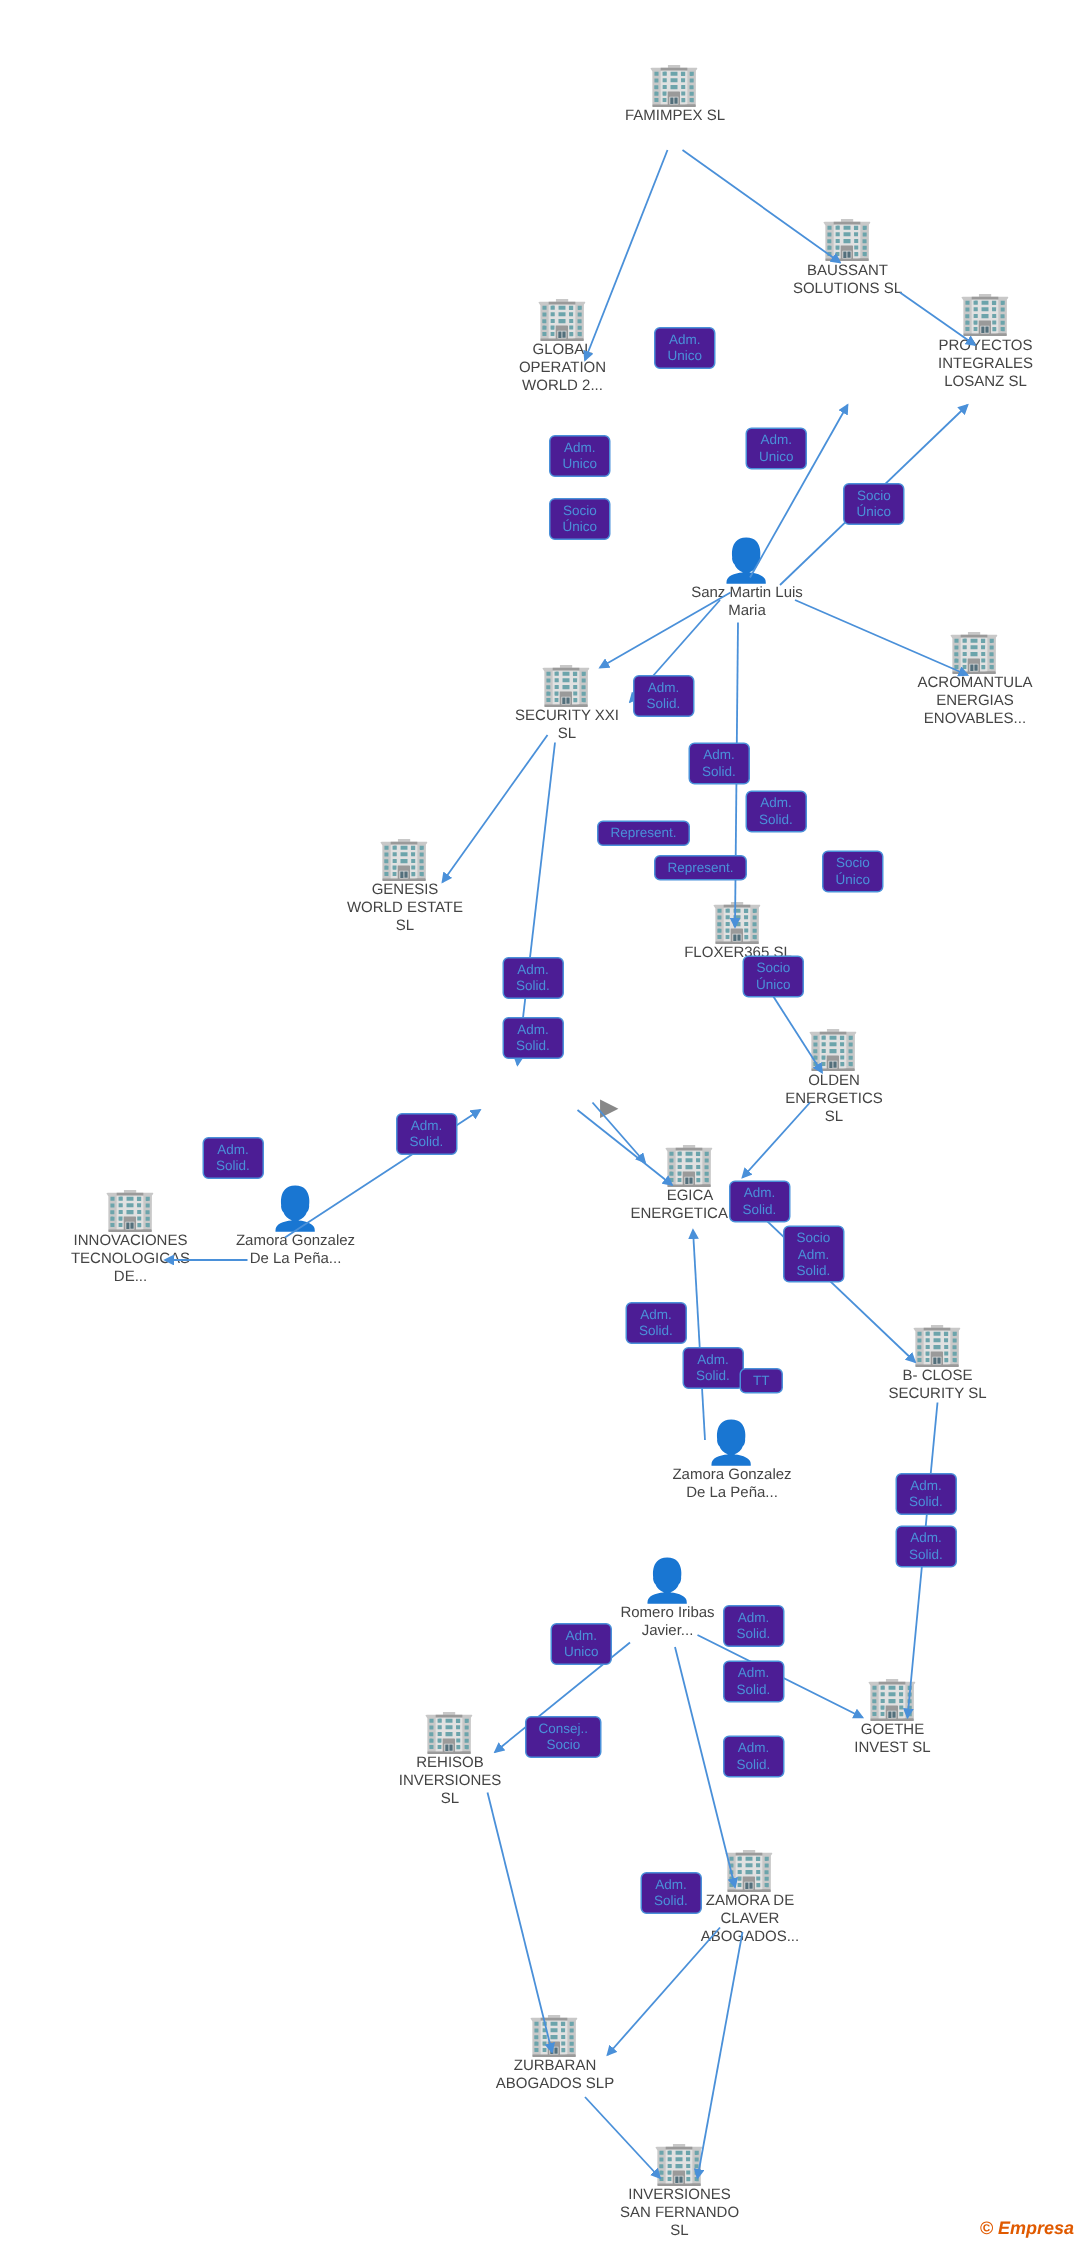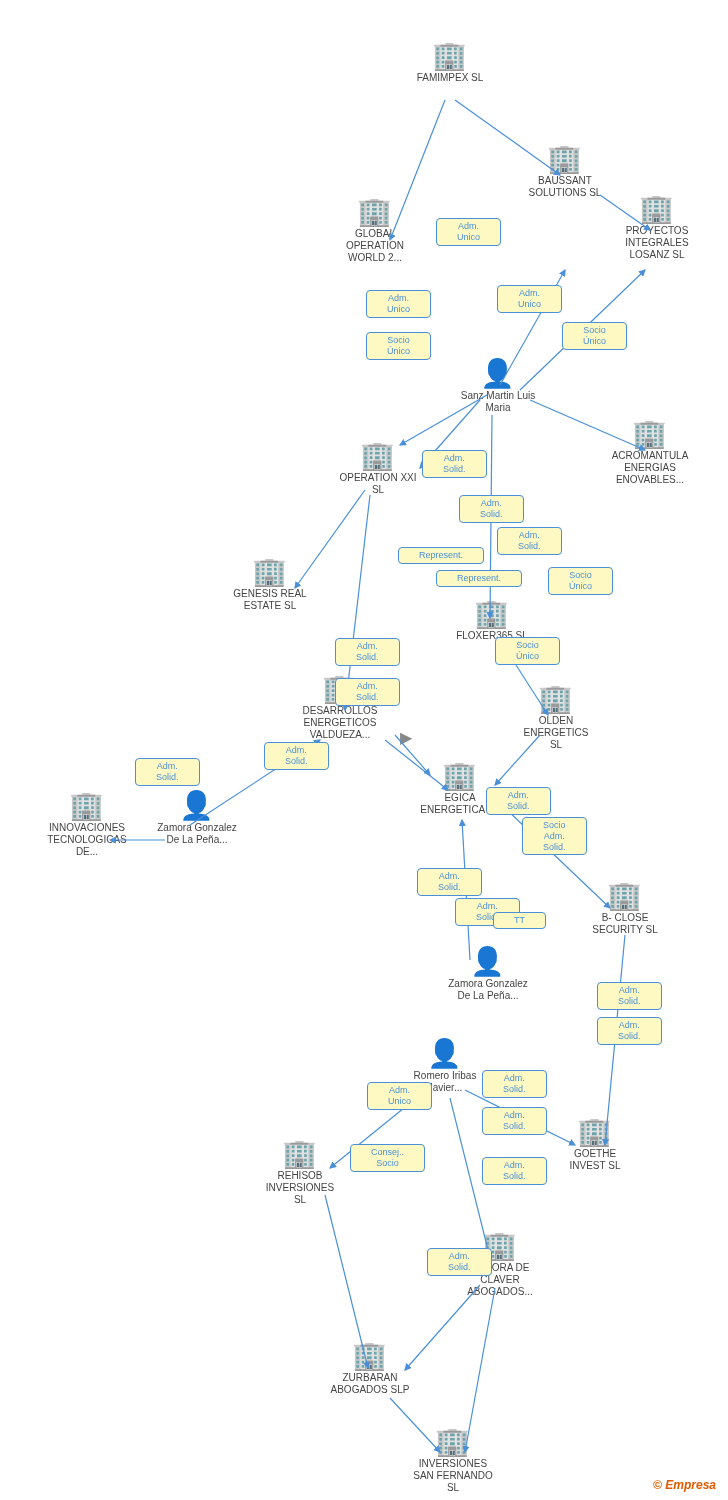--- a/index.html
+++ b/index.html
@@ -39,26 +39,26 @@
     }
     .node-label {
       font-size: 10px;
       color: #444;
       max-width: 80px;
       line-height: 1.2;
       margin-top: 2px;
     }
     .badge {
       position: absolute;
-      background: #fef9c3;
+      background: #4c1d95;
       border: 1.5px solid #4a90d9;
       border-radius: 4px;
       color: #4a90d9;
       font-size: 9px;
-      padding: 2px 20px;
+      padding: 2px 8px;
       text-align: center;
       line-height: 1.2;
       white-space: nowrap;
       z-index: 10;
     }
     svg.arrows {
       position: absolute;
       top: 0; left: 0;
       width: 728px;
       height: 1500px;
@@ -168,37 +168,33 @@
     <span class="node-label">Sanz Martin Luis Maria</span>
   </div>
 
   <div class="node" style="left:605px;top:420px;width:90px;">
     <span class="building-icon">🏢</span>
     <span class="node-label">ACROMANTULA ENERGIAS ENOVABLES...</span>
   </div>
 
   <div class="node" style="left:338px;top:442px;width:80px;">
     <span class="building-icon">🏢</span>
-    <span class="node-label">OPERATION XXI SL</span>
+    <span class="node-label">SECURITY XXI SL</span>
   </div>
 
   <div class="node" style="left:230px;top:558px;width:80px;">
     <span class="building-icon">🏢</span>
-    <span class="node-label">GENESIS REAL ESTATE SL</span>
+    <span class="node-label">GENESIS WORLD ESTATE SL</span>
   </div>
 
   <div class="node" style="left:452px;top:600px;width:80px;">
     <span class="building-icon">🏢</span>
     <span class="node-label">FLOXER365 SL</span>
   </div>
 
-  <div class="node" style="left:290px;top:675px;width:100px;">
-    <span class="building-icon highlighted">🏢</span>
-    <span class="node-label">DESARROLLOS ENERGETICOS VALDUEZA...</span>
-  </div>
 
   <div style="position:absolute;left:400px;top:728px;font-size:16px;color:#888;">▶</div>
 
   <div class="node" style="left:516px;top:685px;width:80px;">
     <span class="building-icon">🏢</span>
     <span class="node-label">OLDEN ENERGETICS SL</span>
   </div>
 
   <div class="node" style="left:420px;top:762px;width:80px;">
     <span class="building-icon">🏢</span>

